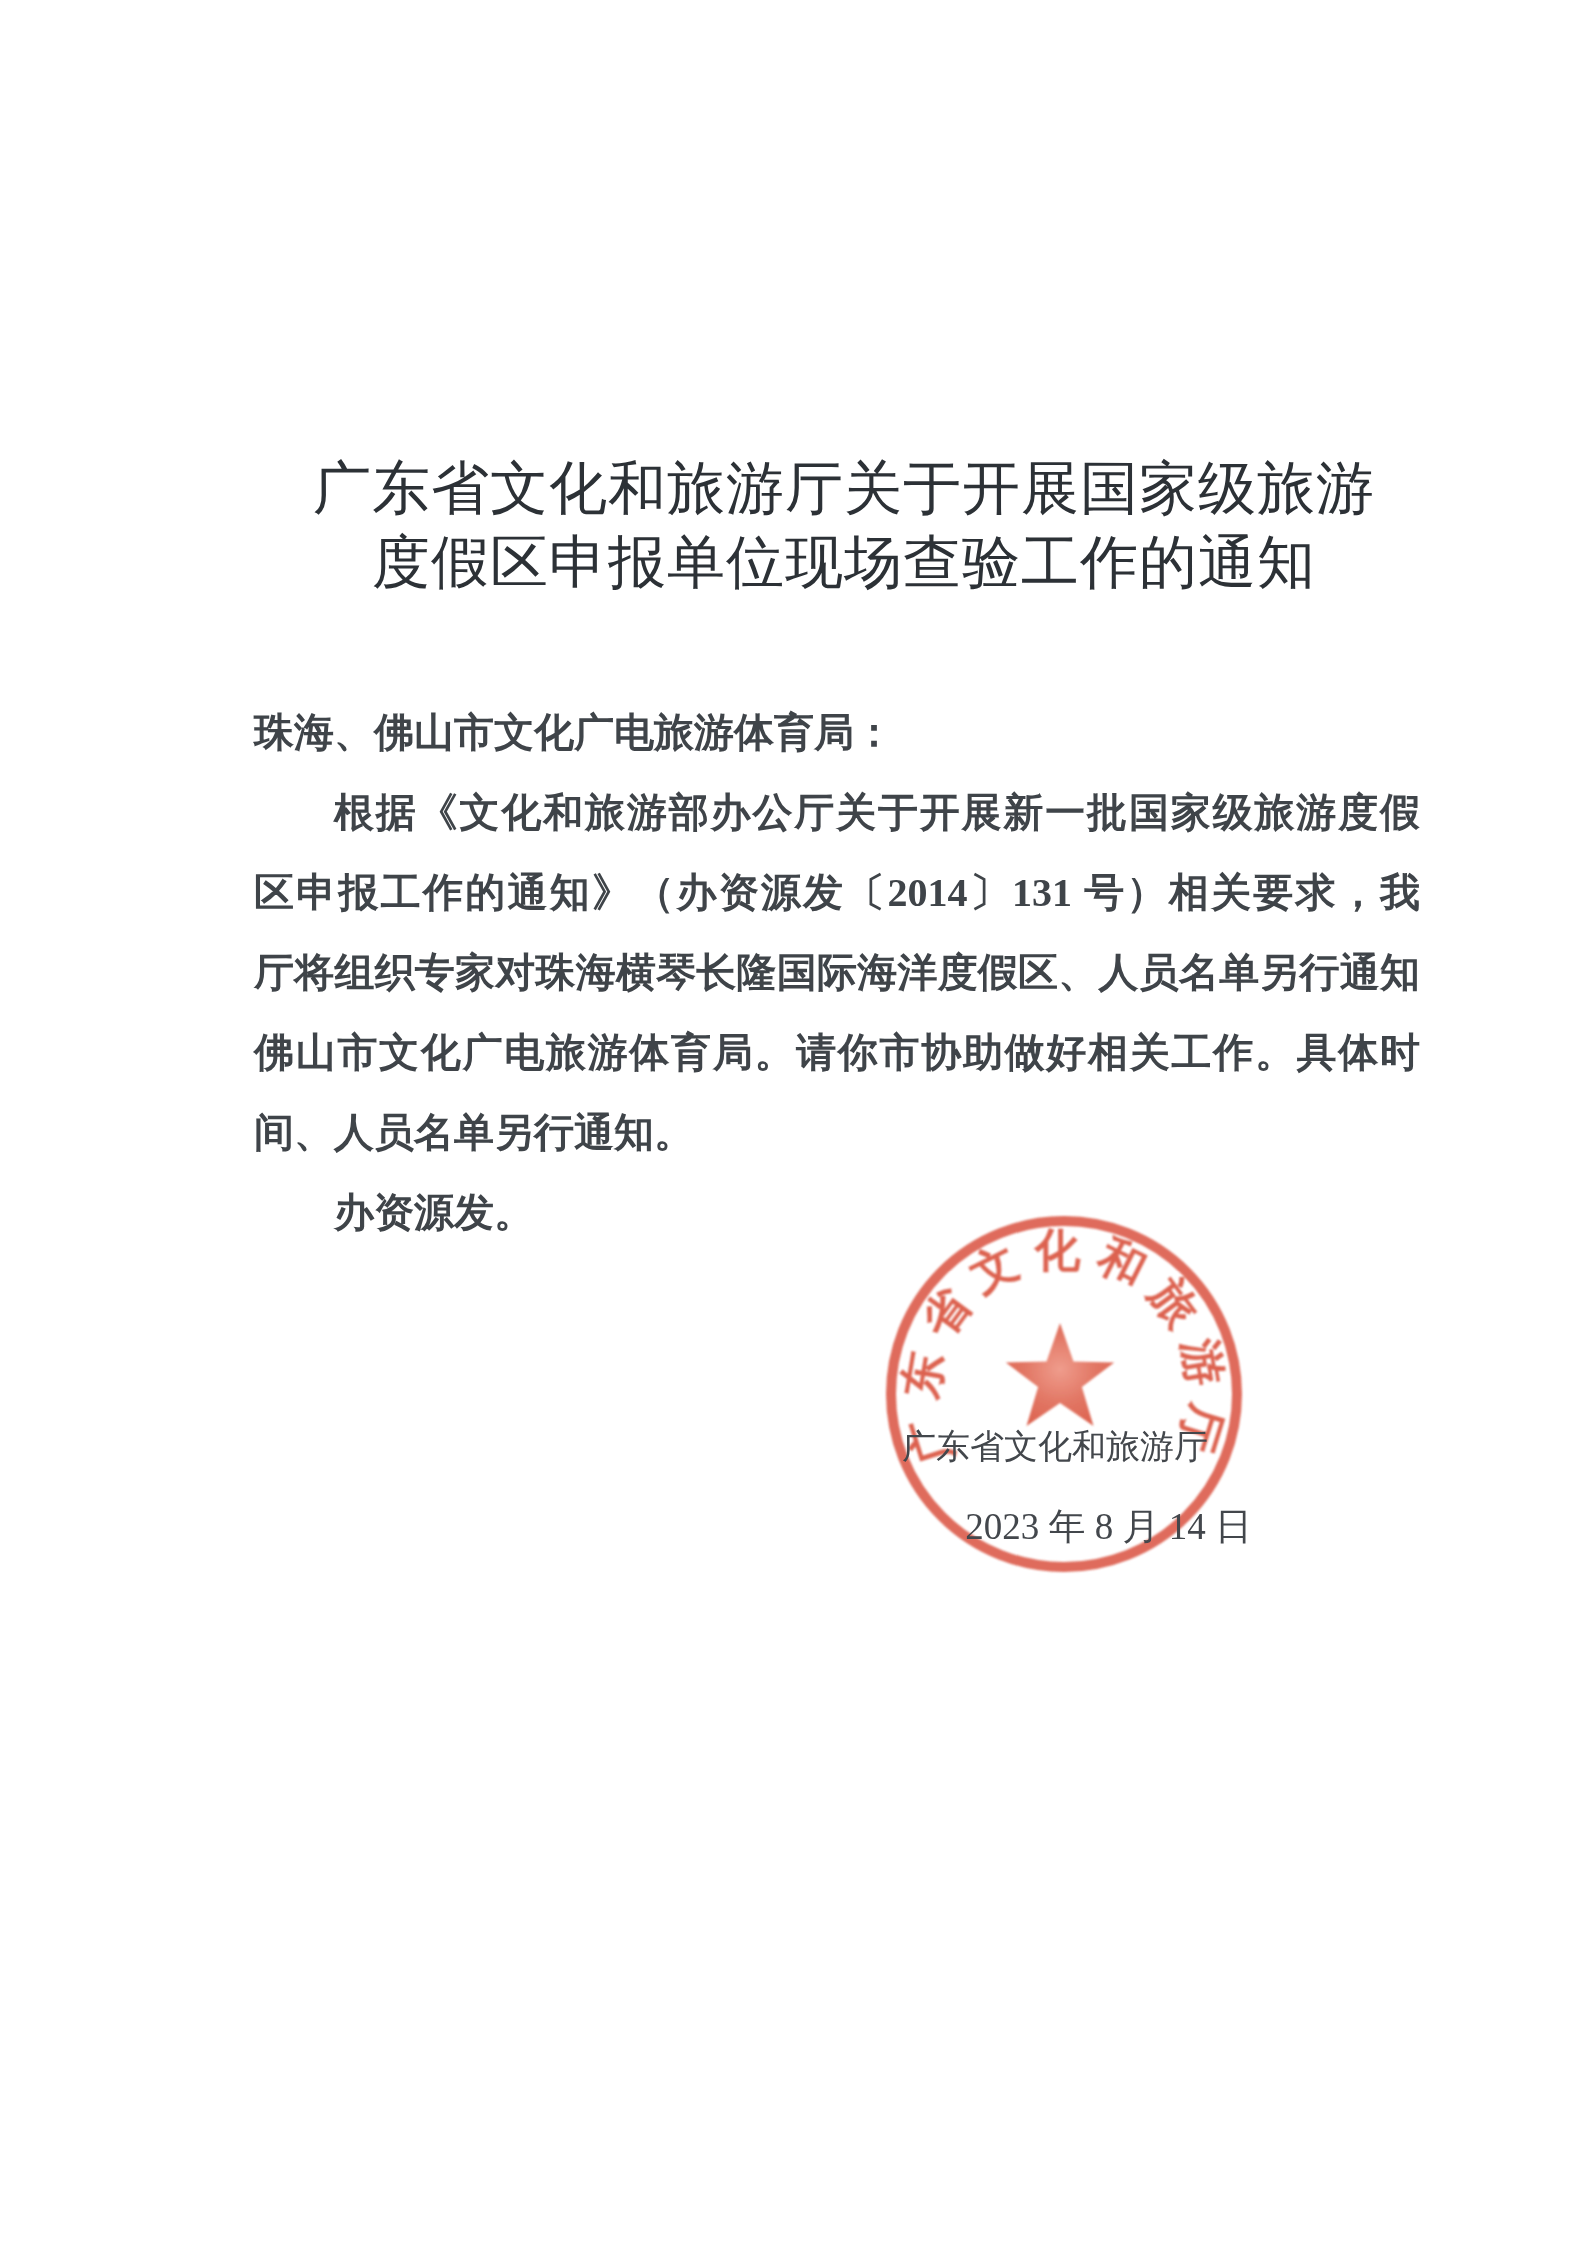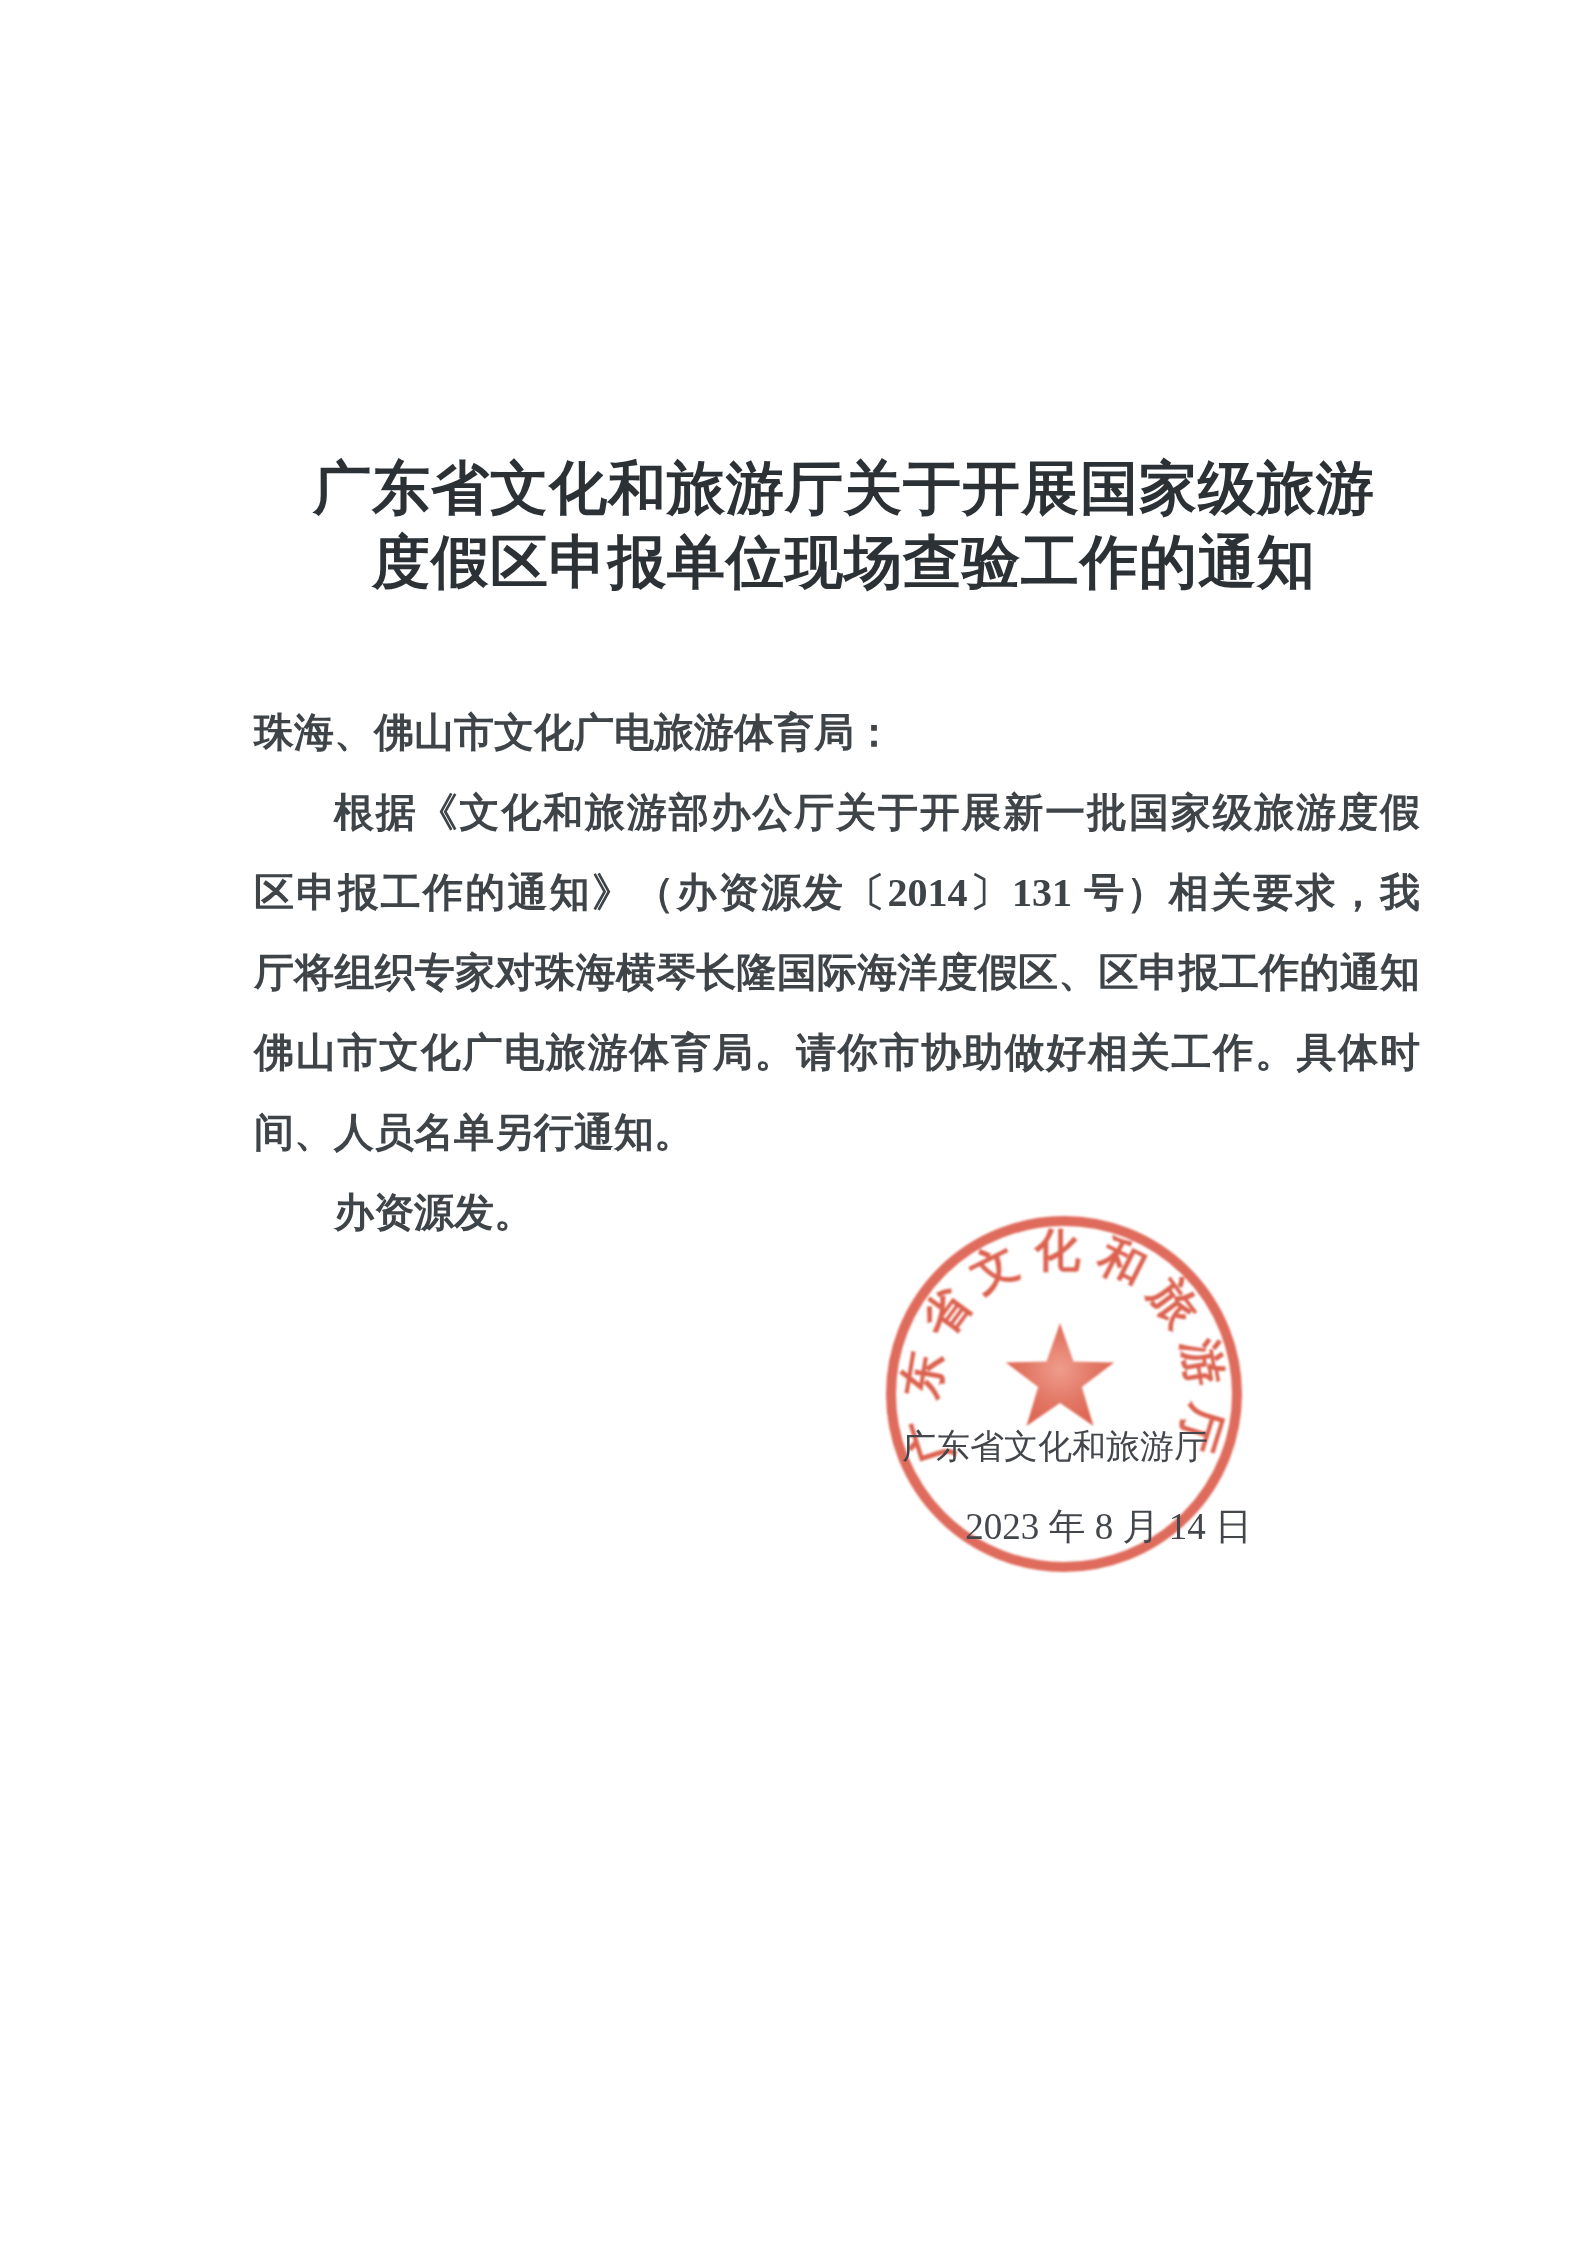--- a/index.html
+++ b/index.html
@@ -12,21 +12,21 @@
     overflow: hidden;
     font-family: "Liberation Serif", "DejaVu Serif", serif;
   }
   .doc-title {
     position: absolute;
     left: 254px;
     top: 452px;
     width: 1180px;
     text-align: center;
     font-size: 58px;
-    font-weight: bold;
+    font-weight: normal;
     color: #2c3136;
     line-height: 74px;
     letter-spacing: 1px;
   }
   .doc-body {
     position: absolute;
     left: 254px;
     top: 693px;
     width: 1166px;
     font-size: 40px;
@@ -88,21 +88,21 @@
 
   <div class="doc-title">
     <div>广东省文化和旅游厅关于开展国家级旅游</div>
     <div>度假区申报单位现场查验工作的通知</div>
   </div>
 
   <div class="doc-body">
     <div class="line">珠海、佛山市文化广电旅游体育局：</div>
     <div class="line justify indent">根据《文化和旅游部办公厅关于开展新一批国家级旅游度假</div>
     <div class="line justify">区申报工作的通知》（办资源发〔2014〕131 号）相关要求，我</div>
-    <div class="line justify">厅将组织专家对珠海横琴长隆国际海洋度假区、区申报工作的通知</div>
+    <div class="line justify">厅将组织专家对珠海横琴长隆国际海洋度假区、人员名单另行通知</div>
     <div class="line justify">佛山市文化广电旅游体育局。请你市协助做好相关工作。具体时</div>
     <div class="line">间、人员名单另行通知。</div>
     <div class="line indent">办资源发。</div>
   </div>
 
   <div class="seal-wrap">
     <svg class="seal-svg" width="380" height="380" viewBox="-190 -190 380 380">
       <defs>
         <radialGradient id="starFade" cx="50%" cy="45%" r="60%">
           <stop offset="0%" stop-color="#ec8a77"></stop>

